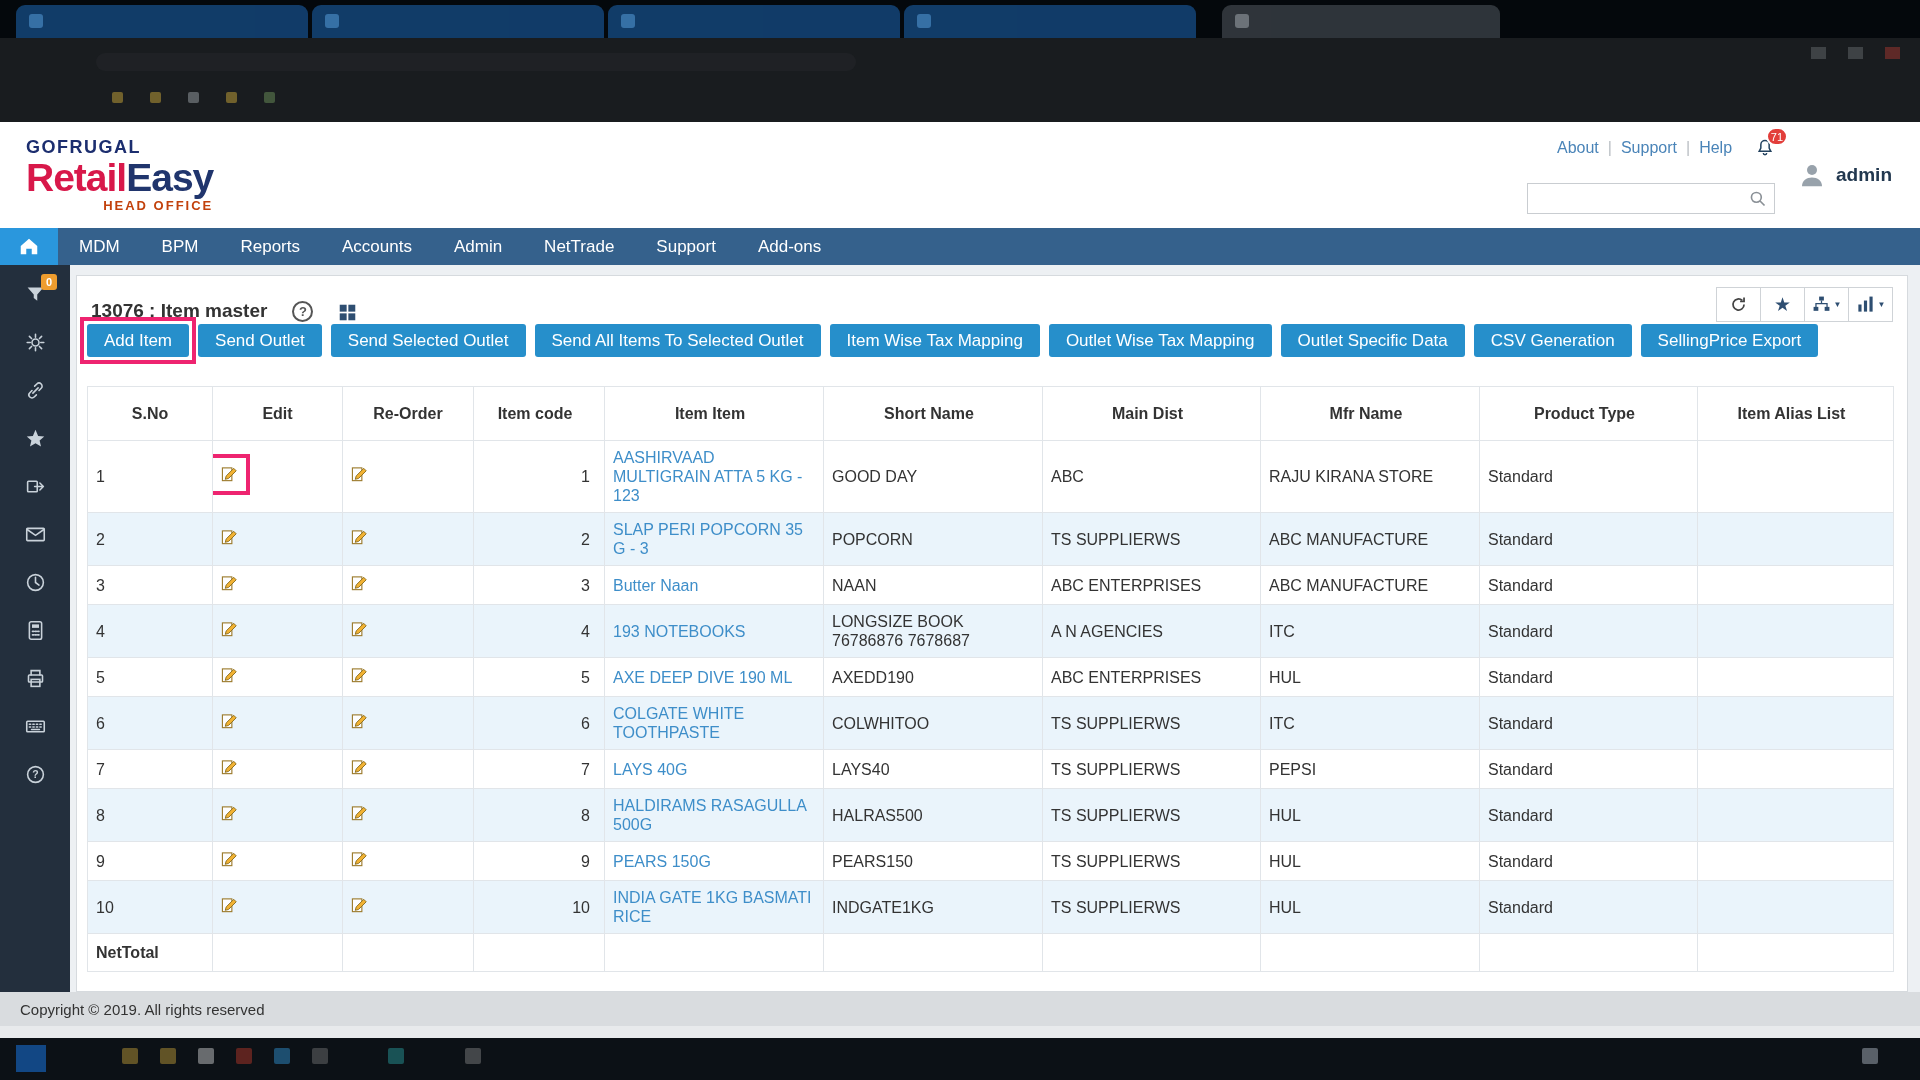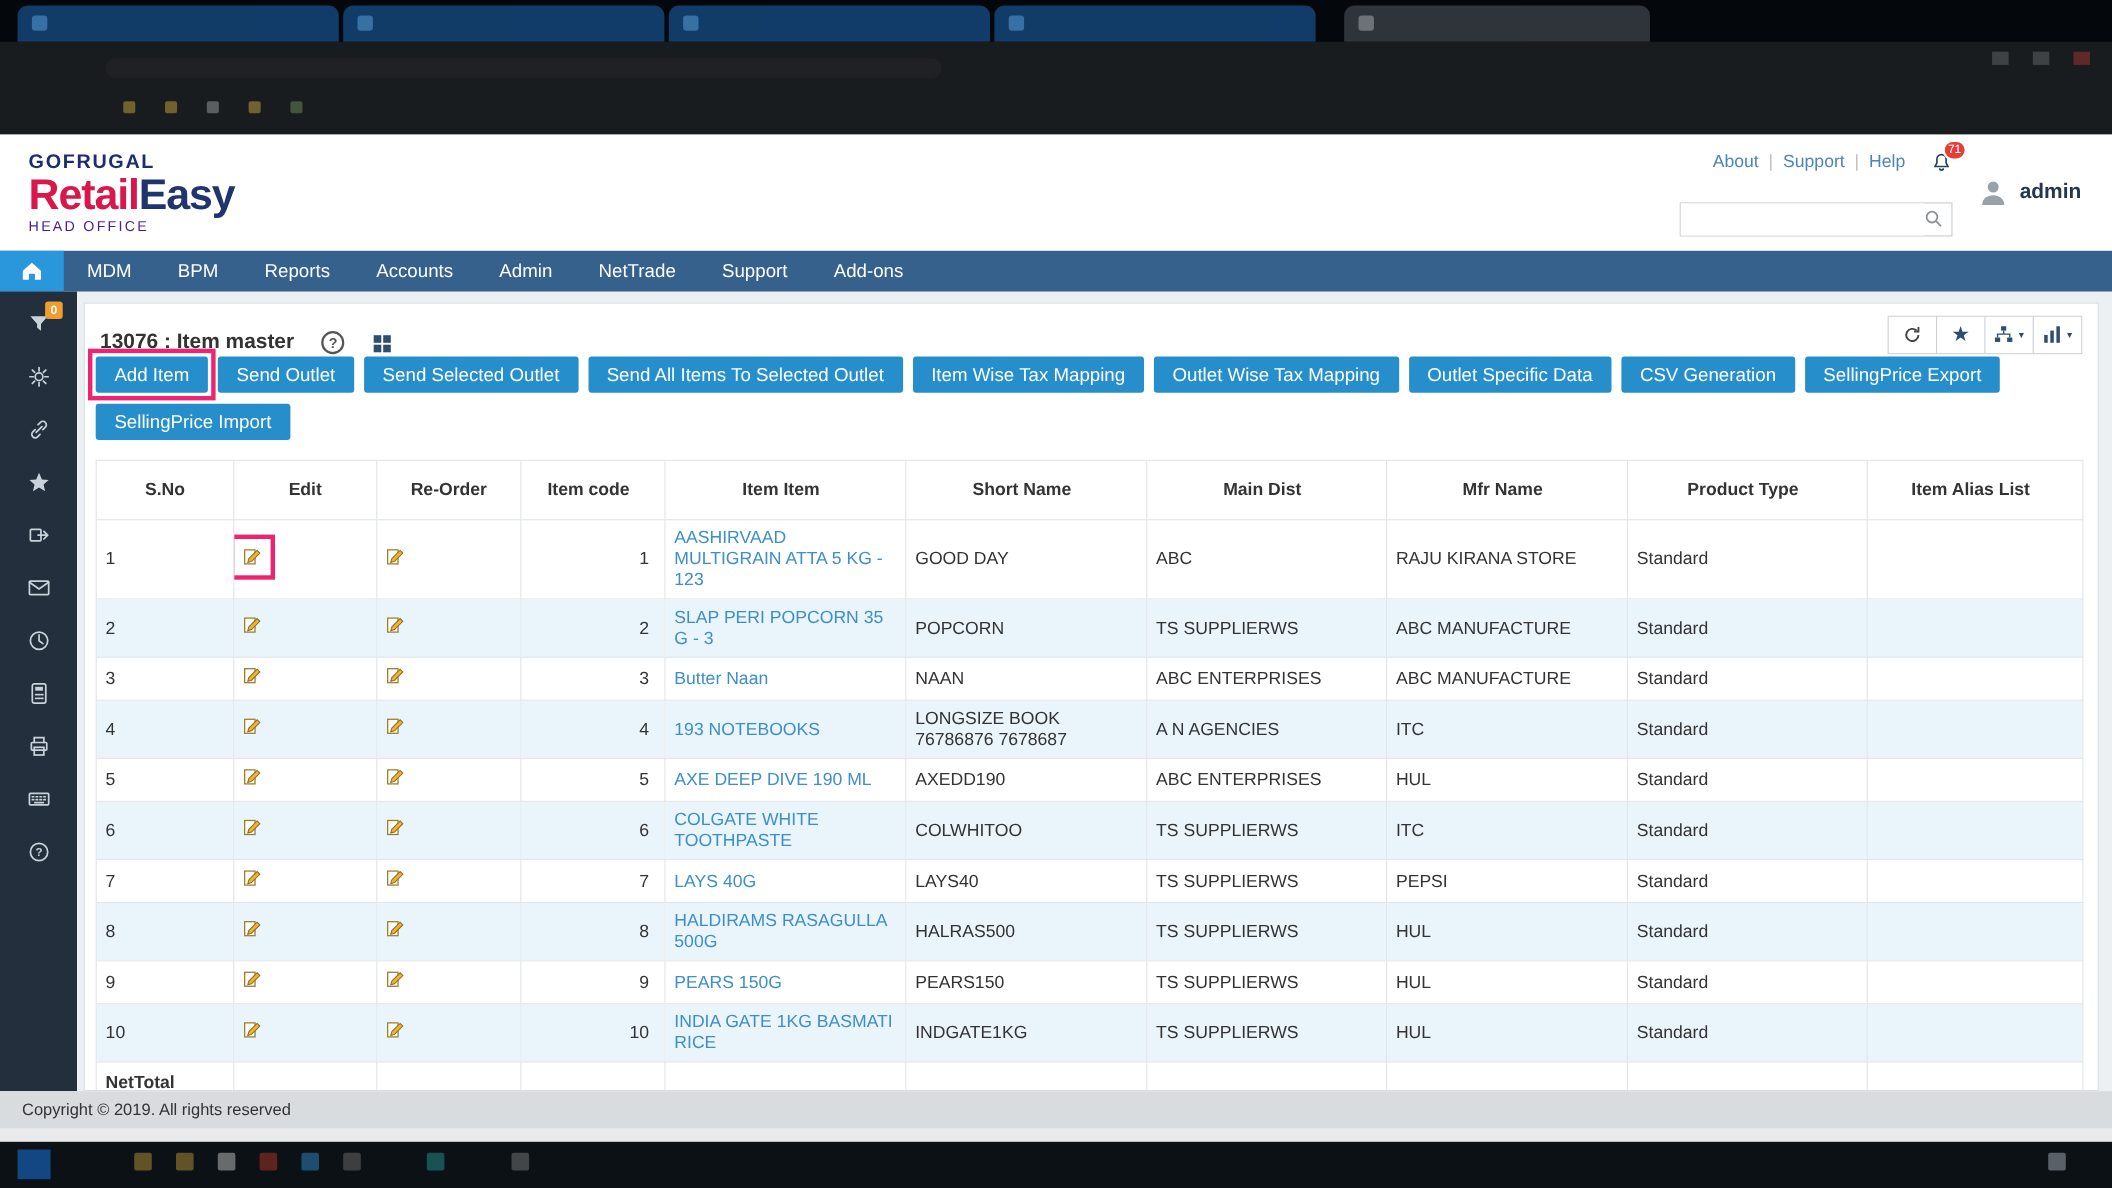--- a/index.html
+++ b/index.html
@@ -22,21 +22,21 @@
   .win-controls span:last-child{background:#b33a31}
   .bm-dot{position:absolute;top:54px;width:11px;height:11px;border-radius:2px;opacity:.5}
 
   
   .app-header{height:106px;background:#fff;display:flex;align-items:center;flex:0 0 auto}
   .logo{margin-left:26px;cursor:pointer}
   .logo-brand{font-size:18px;font-weight:bold;color:#1c2e6f;letter-spacing:1.5px}
   .logo-word{font-size:39px;font-weight:bold;line-height:40px;letter-spacing:-1px}
   .logo-word .retail{color:#d8184a}
   .logo-word .easy{color:#20356d}
-  .logo-sub{font-size:13px;font-weight:normal;color:#4c1d95;letter-spacing:2px;}
+  .logo-sub{font-size:13px;font-weight:bold;color:#c2410c;letter-spacing:2px;text-align:right}
   .header-right{margin-left:auto;display:flex;align-items:center;gap:22px;margin-right:28px}
   .hr-col{display:flex;flex-direction:column;align-items:flex-end;gap:23px}
   .links-row{display:flex;align-items:center;gap:9px;font-size:16px}
   .links-row a{color:#4a84b8;text-decoration:none;cursor:pointer}
   .links-row .sep{color:#b9bec3}
   .bell-wrap{position:relative;margin-left:14px;cursor:pointer;top:2px}
   .badge{position:absolute;top:-11px;right:-13px;background:#e23e3a;color:#fff;font-size:11px;min-width:19px;height:19px;border-radius:10px;display:flex;align-items:center;justify-content:center;padding:0 3px;font-weight:normal;border:2px solid #fff}
   .search-box{width:248px;height:31px;border:1px solid #c9cdd1;display:flex;align-items:center;background:#fff}
   .search-box input{flex:1;border:none;outline:none;height:100%;padding:0 8px;font-size:15px;font-family:inherit;min-width:0}
   .search-box .mag{flex:0 0 auto;margin-right:7px;cursor:pointer;display:flex}
@@ -60,21 +60,21 @@
   .panel-header{height:46px;display:flex;align-items:flex-end;gap:25px;padding:0 6px}
   .page-title{font-size:19px;font-weight:bold;color:#333}
   .help-circle{width:21px;height:21px;border:2px solid #555;border-radius:50%;display:flex;align-items:center;justify-content:center;font-size:13px;font-weight:bold;color:#555;cursor:pointer}
   .grid-icon{cursor:pointer;display:flex}
   .panel-tools{margin-left:auto;display:flex}
   .tool-btn{width:45px;height:35px;border:1px solid #cfd3d7;background:#fff;display:flex;align-items:center;justify-content:center;gap:3px;cursor:pointer;margin-left:-1px}
   .tool-btn .star-glyph{font-size:19px;color:#2e4e71;line-height:1}
   .tool-caret{font-size:8px;color:#2e4e71}
 
   .actions{padding:2px 0 8px}
-  .action-row{display:flex;gap:9px;margin-bottom:10px;align-items:flex-start;padding-left:2px}
+  .action-row{display:flex;gap:9px;margin-bottom:21px;align-items:flex-start;padding-left:2px}
   .action-btn{background:#268fcb;color:#fff;border:none;border-radius:3px;height:33px;padding:0 17px;font-size:17px;cursor:pointer;font-family:inherit;white-space:nowrap}
   .hl-wrap{position:relative;display:inline-flex}
   .hl-wrap::after{content:"";position:absolute;inset:-7px;border:4px solid #ee2470;pointer-events:none}
 
   table.items{border-collapse:collapse;table-layout:fixed;width:1806px;font-size:16px;color:#333;margin-left:2px}
   .items th,.items td{border:1px solid #e1e5e9;overflow:hidden}
   .items thead th{font-weight:bold;text-align:center;height:54px;background:#fff;font-size:16px;cursor:default}
   .items thead th.sortable{cursor:pointer}
   .caret{font-size:9px;color:#333;margin-left:8px;vertical-align:2px}
   .items td{padding:7px 8px;vertical-align:middle;height:39px;line-height:19px}
@@ -311,23 +311,20 @@
               </span>
               <button class="action-btn">Send Outlet</button>
               <button class="action-btn">Send Selected Outlet</button>
               <button class="action-btn">Send All Items To Selected Outlet</button>
               <button class="action-btn">Item Wise Tax Mapping</button>
               <button class="action-btn">Outlet Wise Tax Mapping</button>
               <button class="action-btn">Outlet Specific Data</button>
               <button class="action-btn">CSV Generation</button>
               <button class="action-btn">SellingPrice Export</button>
             </div>
-            <div class="action-row">
-              <button class="action-btn">SellingPrice Import</button>
-            </div>
           </div>
 
         <table class="items">
           <colgroup>
               <col style="width: 125px;">
               <col style="width: 130px;">
               <col style="width: 131px;">
               <col style="width: 131px;">
               <col style="width: 219px;">
               <col style="width: 219px;">

